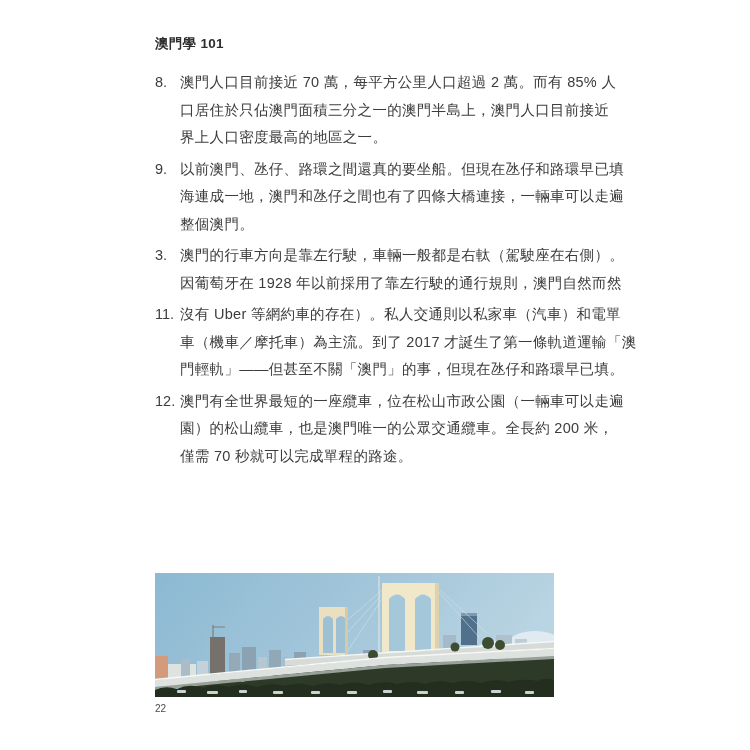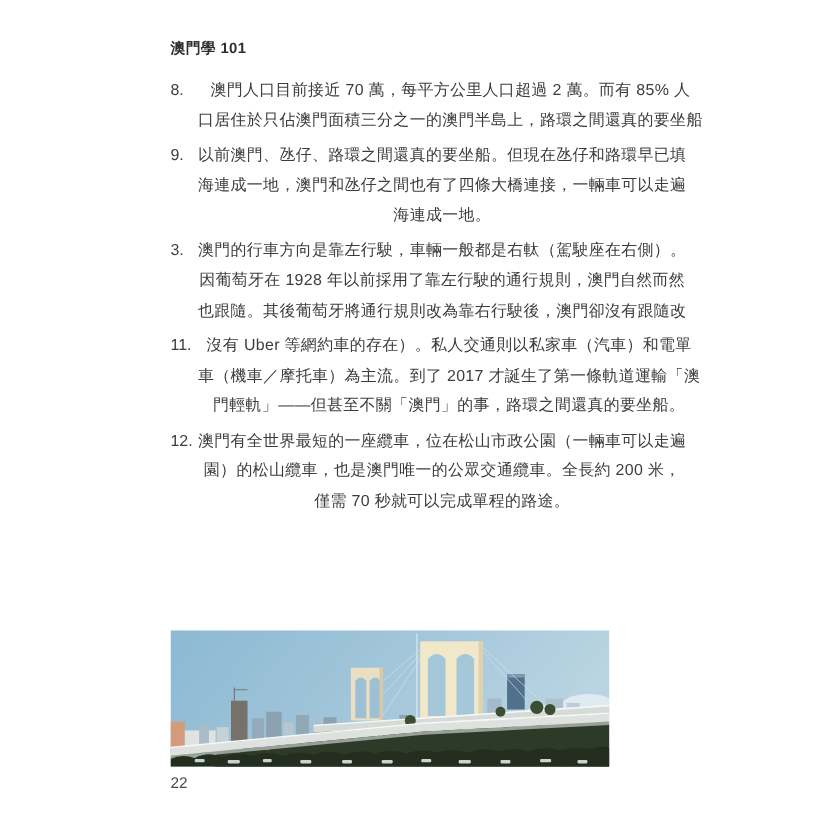--- a/index.html
+++ b/index.html
@@ -40,76 +40,75 @@
     font-size: 14.5px;
     line-height: 27.5px;
     color: #3c3c3c;
   }
   .fact-line {
     font-size: 14.5px;
     line-height: 27.5px;
     color: #3c3c3c;
     letter-spacing: 0.3px;
     white-space: nowrap;
-    text-align: center;
   }
   .photo-figure {
     position: absolute;
     left: 155px;
     top: 573px;
     width: 399px;
     height: 124px;
     margin: 0;
     line-height: 0;
   }
   .page-number {
     position: absolute;
     left: 155px;
     top: 703px;
-    font-size: 14px;
+    font-size: 10px;
     color: #4a4a4a;
   }
 </style>
 </head>
 <body>
 
 <div class="page">
 
   <div class="running-header">澳門學 101</div>
 
   <div class="fact-list" id="fact-list">
       <div class="fact-item">
         <span class="fact-number">8.</span>
         <div class="fact-lines">
           <div class="fact-line">澳門人口目前接近 70 萬，每平方公里人口超過 2 萬。而有 85% 人</div>
-          <div class="fact-line">口居住於只佔澳門面積三分之一的澳門半島上，路環之間還真的要坐船</div>
+          <div class="fact-line">口居住於只佔澳門面積三分之一的澳門半島上，澳門人口目前接近</div>
+          <div class="fact-line">界上人口密度最高的地區之一。</div>
         </div>
       </div>
       <div class="fact-item">
         <span class="fact-number">9.</span>
         <div class="fact-lines">
           <div class="fact-line">以前澳門、氹仔、路環之間還真的要坐船。但現在氹仔和路環早已填</div>
           <div class="fact-line">海連成一地，澳門和氹仔之間也有了四條大橋連接，一輛車可以走遍</div>
-          <div class="fact-line">海連成一地。</div>
+          <div class="fact-line">整個澳門。</div>
         </div>
       </div>
       <div class="fact-item">
         <span class="fact-number">3.</span>
         <div class="fact-lines">
           <div class="fact-line">澳門的行車方向是靠左行駛，車輛一般都是右軚（駕駛座在右側）。</div>
           <div class="fact-line">因葡萄牙在 1928 年以前採用了靠左行駛的通行規則，澳門自然而然</div>
-          <div class="fact-line">也跟隨。其後葡萄牙將通行規則改為靠右行駛後，澳門卻沒有跟隨改</div>
         </div>
       </div>
       <div class="fact-item">
         <span class="fact-number">11.</span>
         <div class="fact-lines">
           <div class="fact-line">沒有 Uber 等網約車的存在）。私人交通則以私家車（汽車）和電單</div>
           <div class="fact-line">車（機車／摩托車）為主流。到了 2017 才誕生了第一條軌道運輸「澳</div>
-          <div class="fact-line">門輕軌」——但甚至不關「澳門」的事，路環之間還真的要坐船。</div>
+          <div class="fact-line">門輕軌」——但甚至不關「澳門」的事，但現在氹仔和路環早已填。</div>
         </div>
       </div>
       <div class="fact-item">
         <span class="fact-number">12.</span>
         <div class="fact-lines">
           <div class="fact-line">澳門有全世界最短的一座纜車，位在松山市政公園（一輛車可以走遍</div>
           <div class="fact-line">園）的松山纜車，也是澳門唯一的公眾交通纜車。全長約 200 米，</div>
           <div class="fact-line">僅需 70 秒就可以完成單程的路途。</div>
         </div>
       </div>

